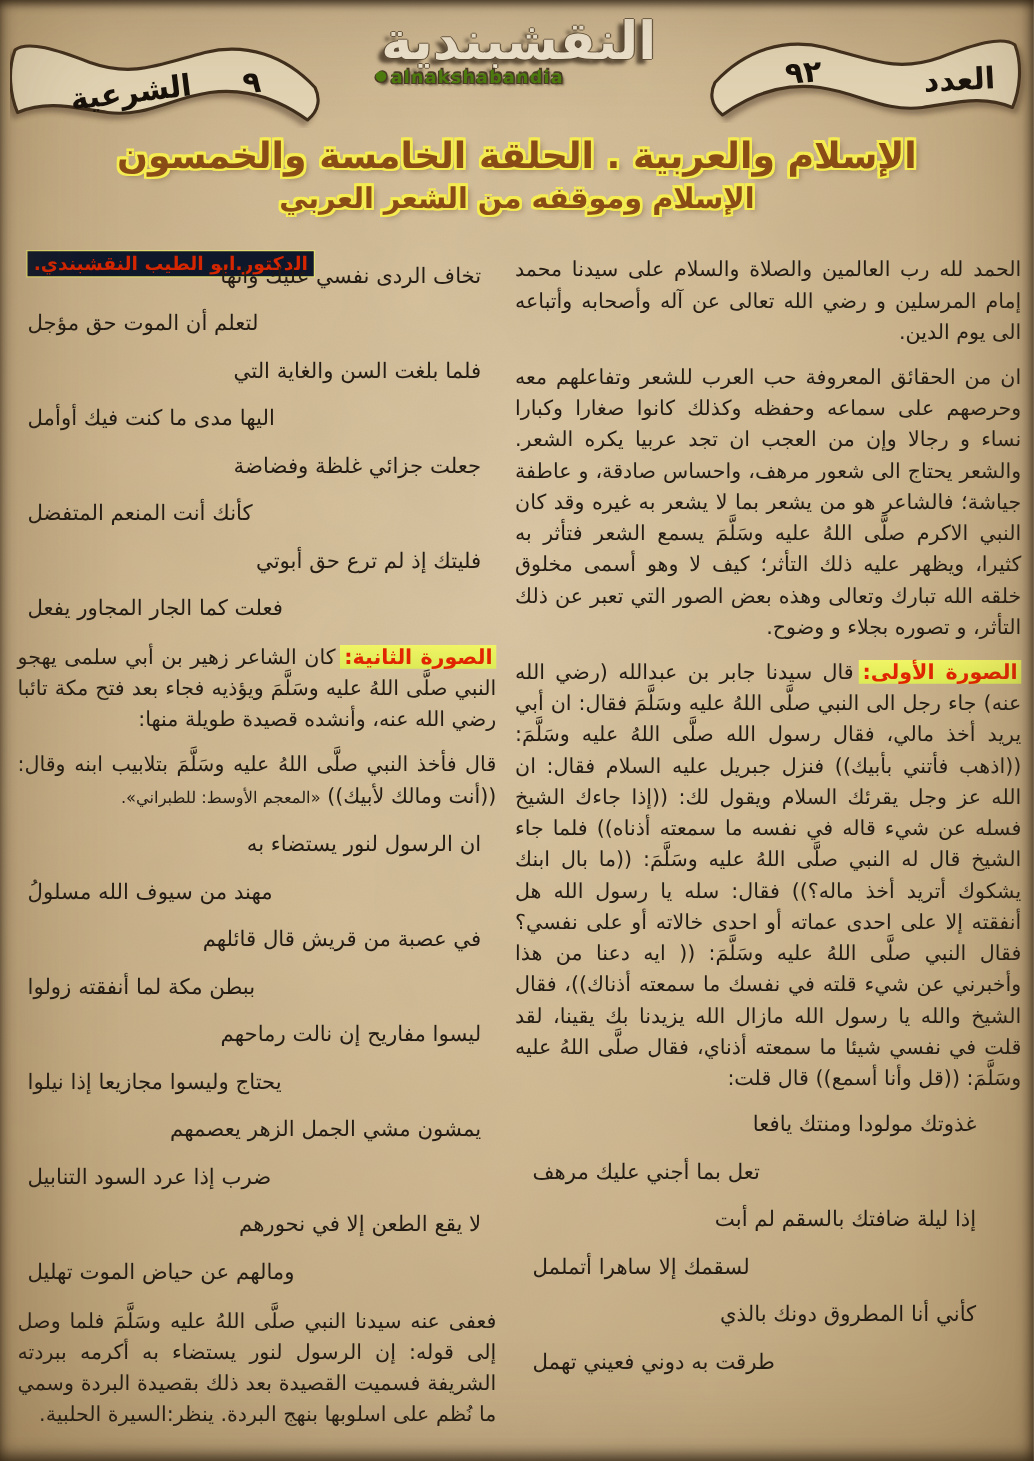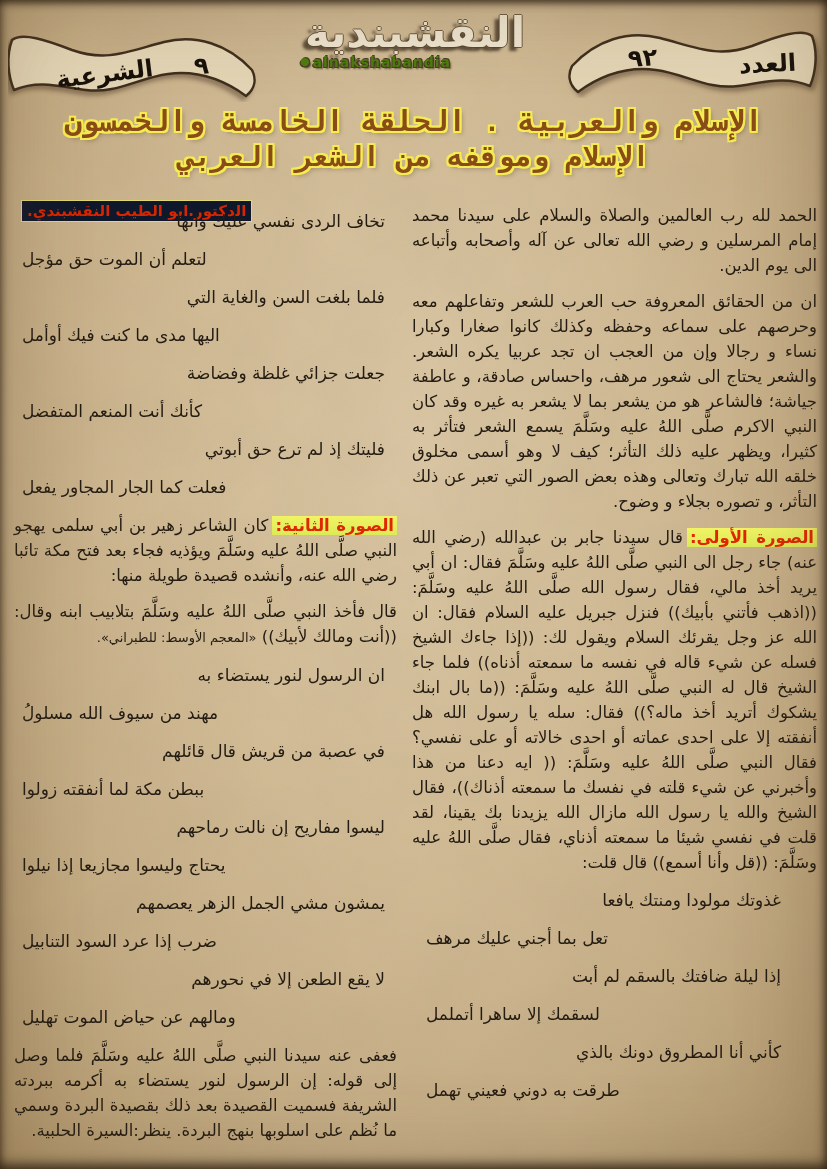--- a/index.html
+++ b/index.html
@@ -49,27 +49,26 @@
     margin-top:-8px;text-align:left;padding-left:12px;
     font-size:14px;font-weight:bold;letter-spacing:1px;direction:ltr;
     color:#4d7c0f;
     text-shadow:1px 1px 0 #4a3a26, -1px 1px 0 #4a3a26, 1px -1px 0 #4a3a26, 2px 2px 2px rgba(60,46,30,.8);
   }
   .logo-bullet{font-size:11px;vertical-align:2px;margin-right:2px;}
 
   
   .title{margin-top:2px;text-align:center;color:#8a4c16;font-weight:bold;}
   .title-l1{font-size:29px;line-height:36px;}
-  .title-l2{font-size:28px;line-height:34px;}
+  .title-l2{font-size:23px;line-height:34px;}
   .title div{
     text-shadow:
       -2px -2px 0 #f4ec52, 2px -2px 0 #f4ec52, -2px 2px 0 #f4ec52, 2px 2px 0 #f4ec52,
       0 -2px 0 #f4ec52, 0 2px 0 #f4ec52, -2px 0 0 #f4ec52, 2px 0 0 #f4ec52,
       3px 3px 4px rgba(80,52,22,.35);
-    font-family: Liberation Mono, monospace;
   }
   .author-row{text-align:left;padding-left:22px;margin-top:1px;height:24px;}
   .author{
     display:inline-block;background:#0f172a;color:#d42600;
     font-weight:bold;font-size:15px;padding:1px 5px;
     box-shadow:0 0 0 1px rgba(238,242,94,.6);
     margin-top:24px;
   }
 
   

